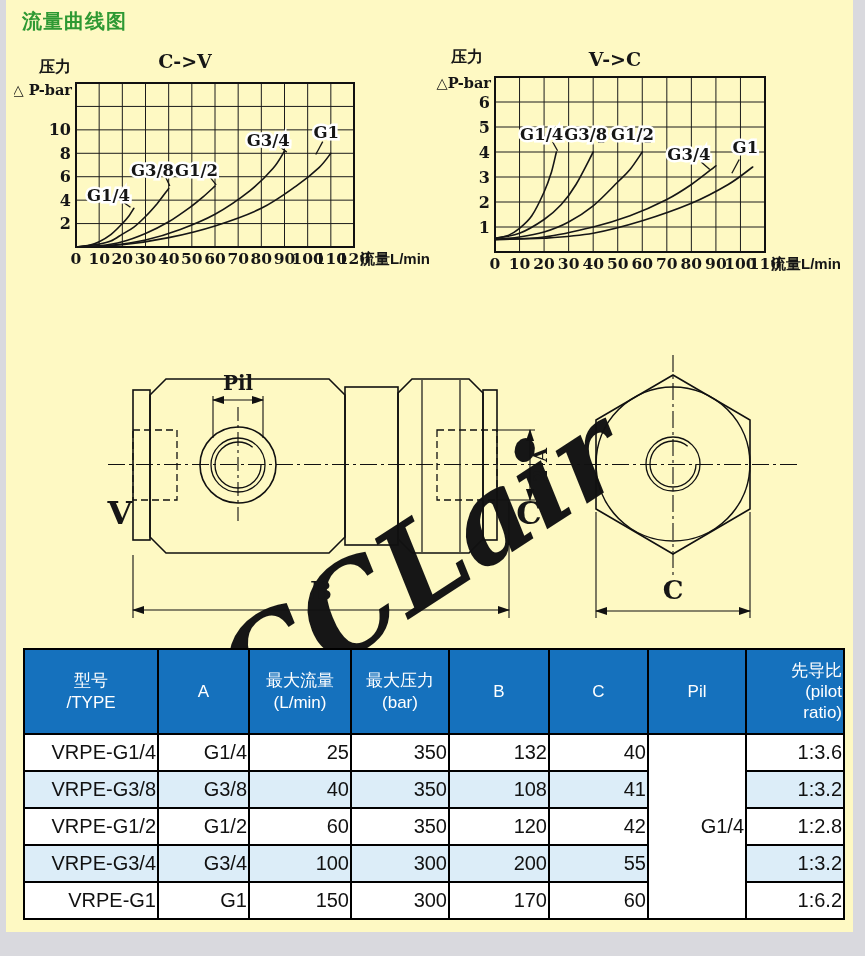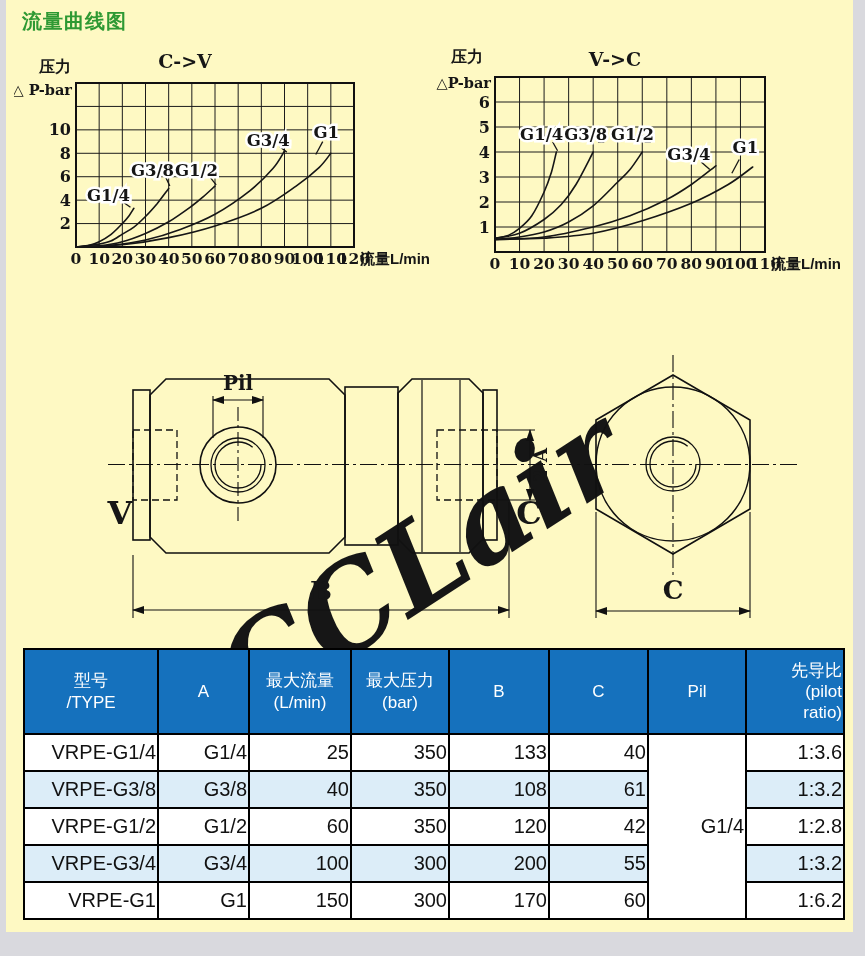--- a/index.html
+++ b/index.html
@@ -270,32 +270,32 @@
 (pilot
 ratio)</th>
           </tr>
         </thead>
       <tbody>
           <tr>
             <td>VRPE-G1/4</td>
             <td>G1/4</td>
             <td>25</td>
             <td>350</td>
-            <td>133</td>
+            <td>132</td>
             <td>40</td>
             <td rowspan="5" class="pil-cell">G1/4</td>
             <td>1:3.6</td>
           </tr>
           <tr class="alt">
             <td>VRPE-G3/8</td>
             <td>G3/8</td>
             <td>40</td>
             <td>350</td>
             <td>108</td>
-            <td>61</td>
+            <td>41</td>
             <td>1:3.2</td>
           </tr>
           <tr>
             <td>VRPE-G1/2</td>
             <td>G1/2</td>
             <td>60</td>
             <td>350</td>
             <td>120</td>
             <td>42</td>
             <td>1:2.8</td>

